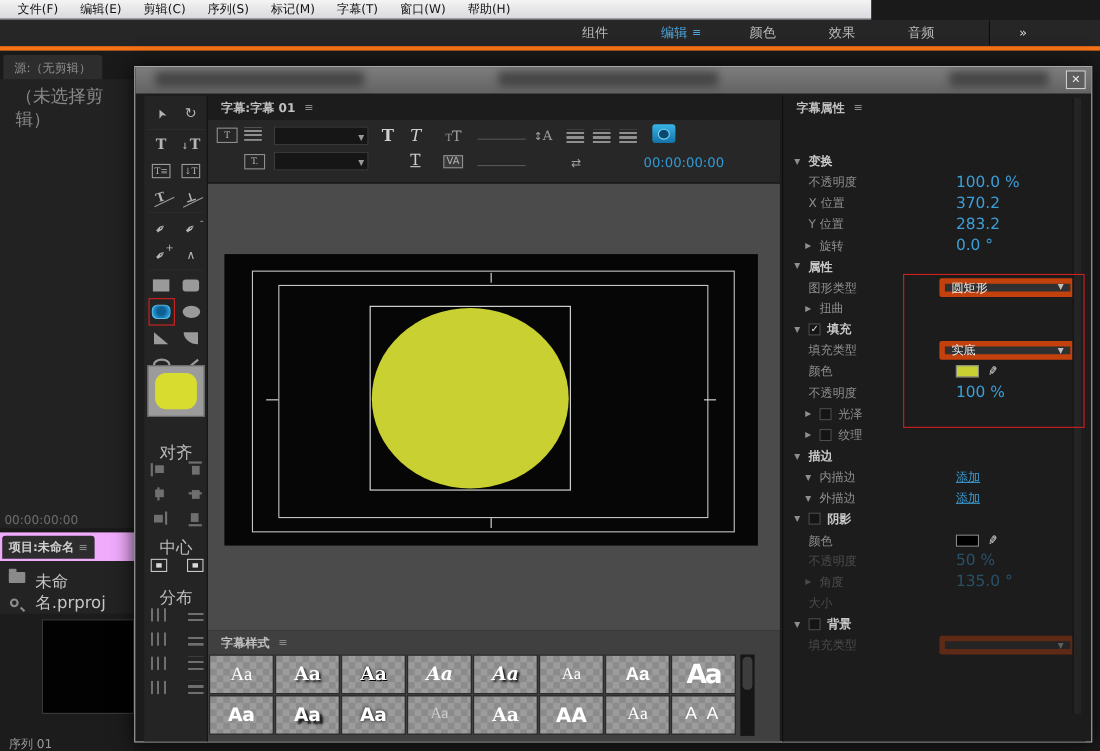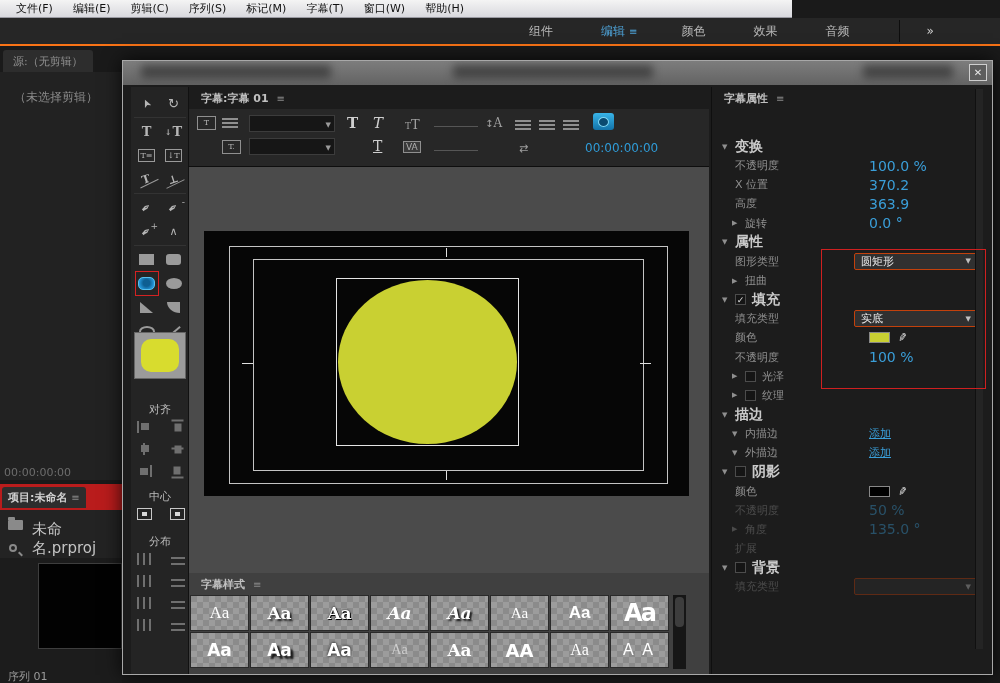--- a/index.html
+++ b/index.html
@@ -8,33 +8,33 @@
   body { position:relative; }
 
   
   .menubar { position:absolute; left:0; top:0; width:792px; height:18px;
     background:linear-gradient(#f4f4f4,#d9d9de); border-bottom:1px solid #9a9aa2;
     display:flex; align-items:center; padding-left:6px; }
   .menubar span { font-size:11px; color:#111; padding:0 10px; cursor:default; }
 
   
   .tabbar { position:absolute; left:0; top:18px; width:1000px; height:28px;
-    background:#262626; border-bottom:2px solid #f97316; display:flex; align-items:center; }
+    background:#262626; border-bottom:4px solid #f97316; display:flex; align-items:center; }
   .wtab { font-size:12px; color:#b9b9b9; padding:0 24px; }
   .wtab.active { color:#4ea3d8; padding-right:4px; }
   .wtab-menu { color:#4ea3d8; font-size:10px; padding-right:20px; }
   .tab-overflow { color:#cfcfcf; font-size:12px; border-left:1px solid #0d0d0d; padding:4px 0 4px 26px; margin-left:26px; }
 
   
   .src-tab { position:absolute; left:3px; top:50px; background:#2d2d2d; color:#8f8f8f;
     font-size:11px; padding:4px 10px; border-radius:3px 3px 0 0; }
   .src-panel { position:absolute; left:0; top:72px; width:122px; height:408px; background:#222; }
-  .src-msg { position:absolute; left:14px; top:17px; color:#8a8a8a; font-size:12px; }
+  .src-msg { position:absolute; left:14px; top:6px; color:#8a8a8a; font-size:16px; }
   .src-tc { position:absolute; left:4px; top:394px; color:#6d6d6d; font-size:11px; }
-  .prj-bar { position:absolute; left:0; top:484px; width:122px; height:26px; background:#b91c1c; }
+  .prj-bar { position:absolute; left:0; top:484px; width:122px; height:26px; background:#f0abfc; }
   .prj-tab { position:absolute; left:2px; top:3px; color:#d2d2d2; font-size:11px; font-weight:bold; padding:3px 6px; background:#2d2d2d; border-radius:3px 3px 0 0;}
   .prj-tab .mi-h { font-weight:normal; color:#8a8a8a; font-size:10px; }
   .prj-body { position:absolute; left:0; top:510px; width:122px; height:173px; background:#232323; }
   .prj-file { position:absolute; left:32px; top:10px; color:#c4c4c4; font-size:15px; }
   .folder-ic { position:absolute; left:8px; top:10px; width:15px; height:10px; background:#8a8a8a; border-radius:1px; }
   .folder-ic::before { content:""; position:absolute; left:0; top:-3px; width:7px; height:3px; background:#8a8a8a; border-radius:1px 1px 0 0; }
   .search-ic { position:absolute; left:9px; top:34px; width:8px; height:8px; border:2px solid #8a8a8a; border-radius:50%; }
   .search-ic::after { content:""; position:absolute; left:7px; top:7px; width:5px; height:2px; background:#8a8a8a; transform:rotate(45deg); }
   .prj-list { position:absolute; left:0; top:48px; width:122px; height:125px; background:#1c1c1c; }
   .prj-thumb { position:absolute; left:38px; top:5px; width:84px; height:86px; background:#020202; border:1px solid #3e3e3e; }
@@ -76,21 +76,21 @@
   .shp-oval { width:16px; height:11px; background:#9a9a9a; border-radius:50%; }
   .shp-wedge { width:0; height:0; border-left:13px solid #9a9a9a; border-top:11px solid transparent; }
   .shp-arc { width:13px; height:11px; background:#9a9a9a; border-radius:0 0 0 100%; }
   .shp-ell { width:16px; height:11px; border:2px solid #9a9a9a; border-radius:50%; }
   .shp-line { width:16px; height:2px; background:#9a9a9a; transform:rotate(-40deg); }
   .tool-redbox { position:absolute; left:1px; top:-2px; width:24px; height:25px; border:1px solid #d42222; }
   .style-preview { position:absolute; left:3px; top:245px; width:52px; height:47px;
     background:#9b9b9b; border:1px solid #666; }
   .style-preview .yshape { position:absolute; left:6px; top:6px; right:6px; bottom:6px;
     background:#d8dc2e; border-radius:10px; }
-  .tsec-label { position:absolute; width:58px; text-align:center; color:#bdbdbd; font-size:11px; }
+  .tsec-label { position:absolute; width:58px; text-align:center; color:#bdbdbd; font-size:15px; }
   .ticon-row { position:absolute; left:6px; width:48px; display:flex; justify-content:space-between; }
   .alico { width:15px; height:12px; position:relative; display:inline-block; }
   .alico::before { content:""; position:absolute; left:0; top:0; width:2px; height:12px; background:#6f6f6f; }
   .alico::after { content:""; position:absolute; left:4px; top:2px; width:8px; height:7px; background:#6f6f6f; }
   .alico.r180 { transform:rotate(180deg); }
   .alico.r90 { transform:rotate(90deg); }
   .alico.r270 { transform:rotate(270deg); }
   .alico.mid::before { left:6px; }
   .alico.mid.r90 { transform:rotate(90deg); }
   .cenico { width:15px; height:12px; border:1px solid #c8c8c8; position:relative; display:inline-block; }
@@ -155,26 +155,26 @@
   .sw16{font-family:"Liberation Sans",sans-serif;font-size:16px;letter-spacing:3px;}
   .sw-scroll { position:absolute; left:484px; top:22px; width:13px; height:74px; background:#161616; }
   .sw-thumb { position:absolute; left:2px; top:2px; width:9px; height:30px; background:#3d3d3d; border-radius:4px; }
 
   
   .props { position:absolute; left:588px; top:26px; width:276px; height:588px; background:#1c1c1c; border-left:1px solid #0f0f0f; }
   .prows { position:absolute; left:0; top:50px; width:268px; }
   .prow { position:relative; height:19.15px; display:flex; align-items:center; padding-left:10px; }
   .tri { width:13px; color:#8f8f8f; font-size:7px; flex:none; }
   .plabel { color:#8f8f8f; font-size:11px; white-space:nowrap; }
-  .psec { color:#cacaca; font-size:14px; font-weight:bold; white-space:nowrap; }
+  .psec { color:#cacaca; font-size:11px; font-weight:bold; white-space:nowrap; }
   .pval { position:absolute; left:157px; color:#3a9ed8; font-size:14px; }
   .ind { margin-left:10px; }
   .cb { width:11px; height:11px; background:#151515; border:1px solid #4c4c4c; margin-right:6px;
     color:#e0e0e0; font-size:9px; line-height:10px; text-align:center; flex:none; }
-  .dd { position:absolute; left:142px; width:124px; height:17px; background:#303030; border:1px solid #c2410c;
+  .dd { position:absolute; left:142px; width:124px; height:17px; background:#303030; border:5px solid #c2410c;
     border-radius:2px; color:#ececec; font-size:11px; display:flex; align-items:center; padding:0 6px; }
   .dd .arr { margin-left:auto; color:#c0c0c0; font-size:7px; }
   .addlink { position:absolute; left:157px; color:#3a9ed8; font-size:11px; text-decoration:underline; }
   .csw { position:absolute; left:157px; width:21px; height:11px; border:1px solid #888; }
   .dropper { position:absolute; left:186px; color:#e8e8e8; font-size:11px; transform:scaleX(-1) rotate(10deg); }
   .dim { opacity:.4; }
   .props-scroll { position:absolute; right:4px; top:2px; width:8px; height:560px; background:#242424; border-left:1px solid #101010;}
   .red-annot { position:absolute; border:1px solid #cf2020; z-index:60; }
 </style>
 </head>
@@ -449,22 +449,22 @@
           <span class="plabel">不透明度</span>
         <span class="pval">100.0 %</span>
       </div>
       <div class="prow">
         <span class="tri"></span>
           <span class="plabel">X 位置</span>
         <span class="pval">370.2</span>
       </div>
       <div class="prow">
         <span class="tri"></span>
-          <span class="plabel">高度</span>
-        <span class="pval">363.9</span>
+          <span class="plabel">Y 位置</span>
+        <span class="pval">283.2</span>
       </div>
       <div class="prow">
         <span class="tri ind">▶</span>
         <span class="plabel">旋转</span>
         <span class="pval">0.0 °</span>
       </div>
 
       <div class="prow">
         <span class="tri">▼</span>
         <span class="psec">属性</span>
@@ -548,21 +548,21 @@
           <span class="plabel">不透明度</span>
         <span class="pval">50 %</span>
       </div>
       <div class="prow dim">
         <span class="tri ind">▶</span>
         <span class="plabel">角度</span>
         <span class="pval">135.0 °</span>
       </div>
       <div class="prow dim">
         <span class="tri"></span>
-          <span class="plabel">扩展</span>
+          <span class="plabel">大小</span>
       </div>
 
       <div class="prow">
         <span class="tri">▼</span>
         <span class="cb"></span>
         <span class="psec">背景</span>
       </div>
       <div class="prow dim">
         <span class="tri"></span>
           <span class="plabel">填充类型</span>

